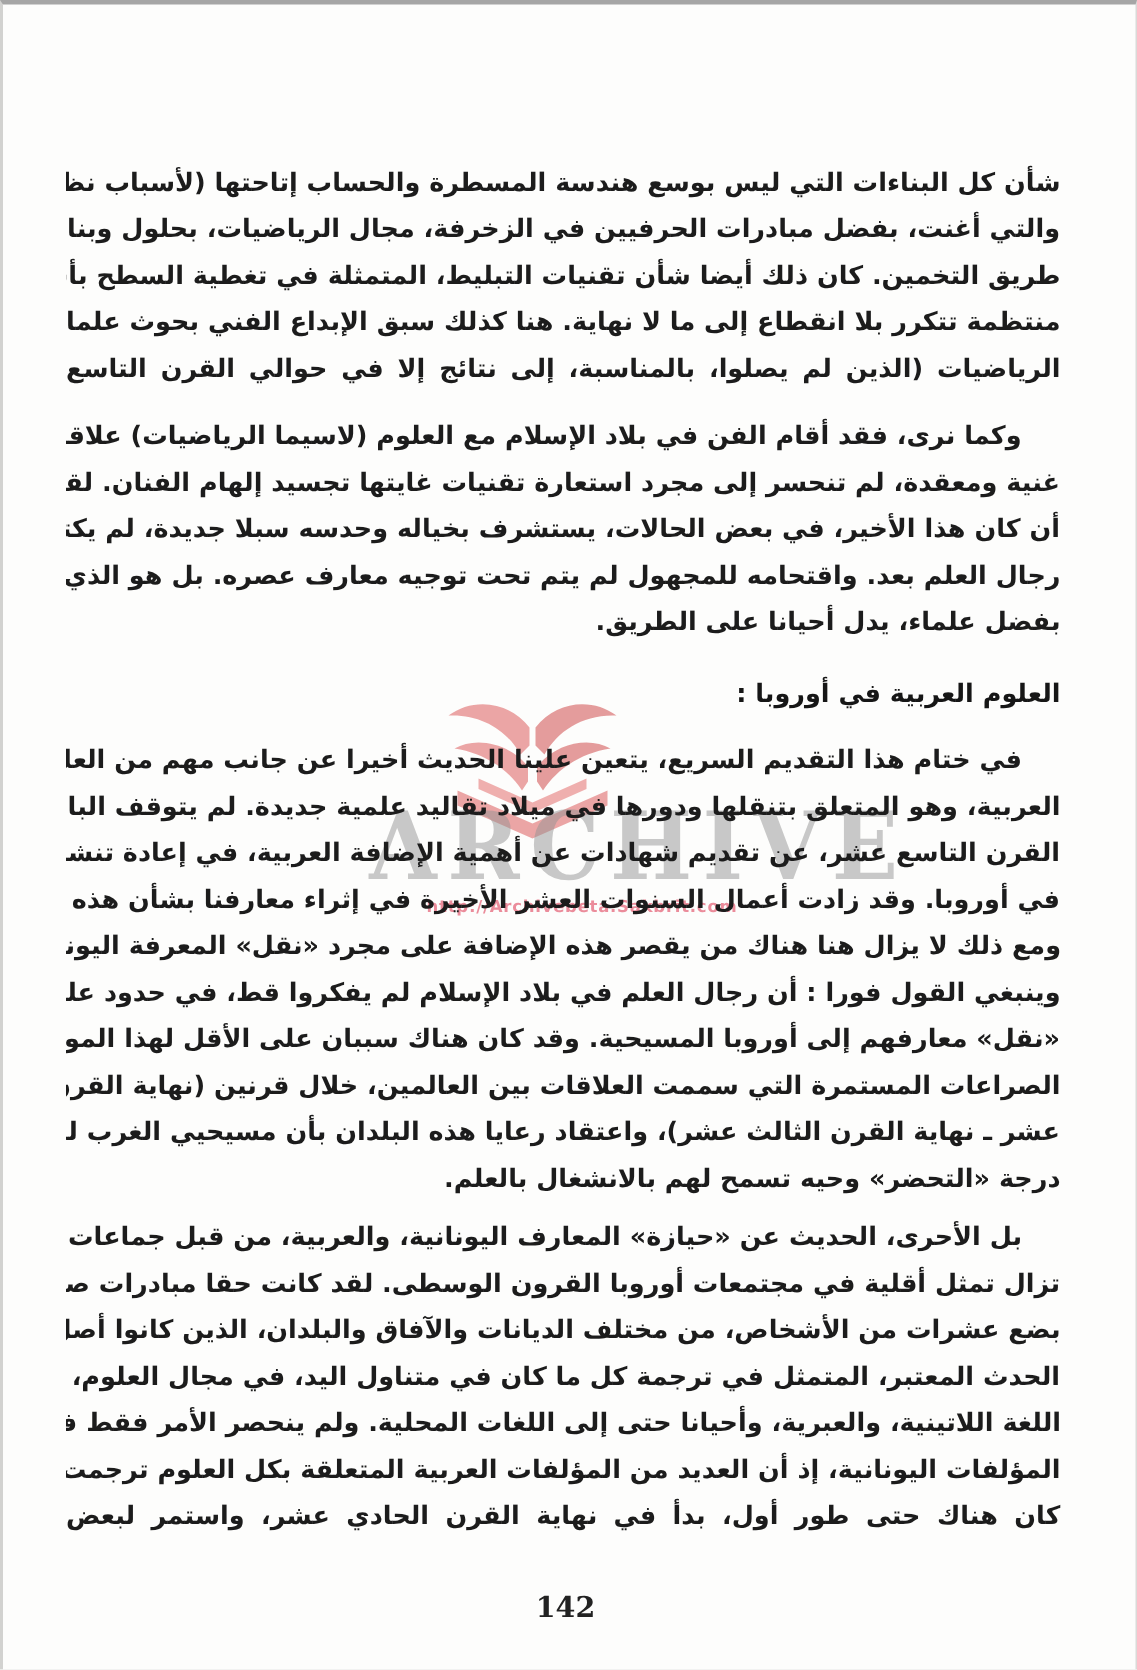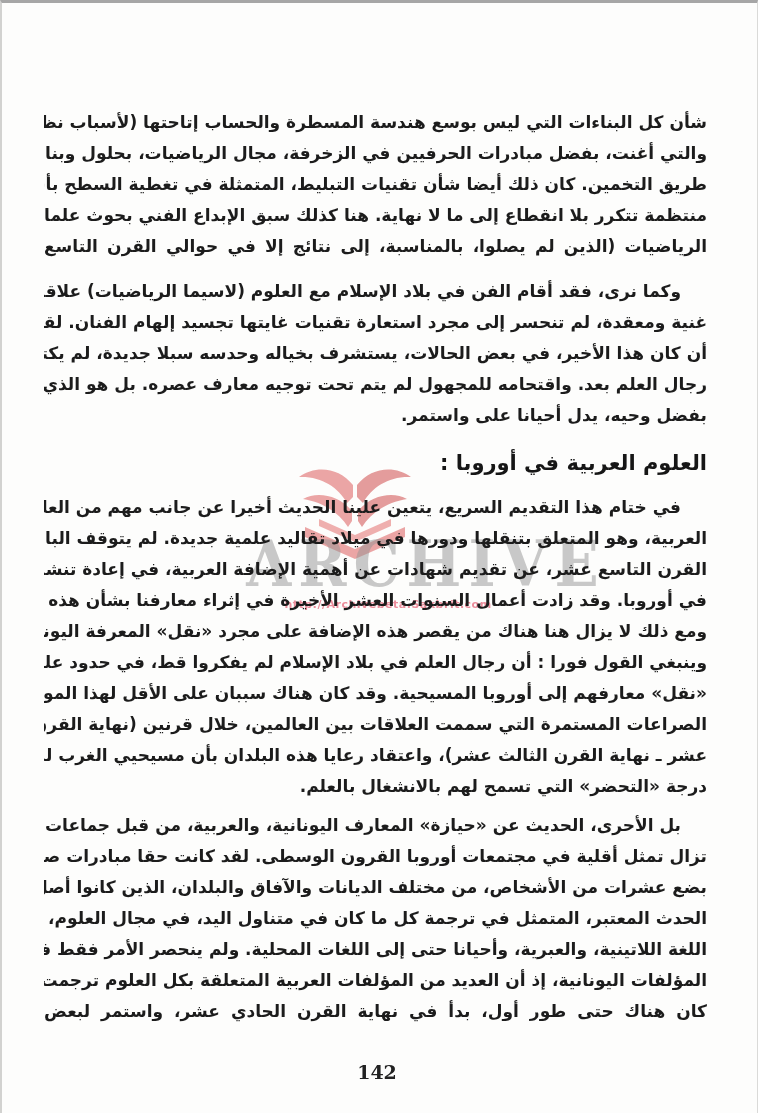--- a/index.html
+++ b/index.html
@@ -33,21 +33,21 @@
     text-align:justify;
     text-align-last:justify;
     text-justify:inter-word;
     white-space:nowrap;
   }
   .line.end{text-align-last:right;white-space:normal;}
   .para.indent .line:first-child{padding-right:26px;}
   h2.section-heading{
     margin:16px 0 12px 0;
     height:33px;line-height:33px;
-    font-size:21px;font-weight:bold;
+    font-size:17px;font-weight:bold;
     text-align:right;
     color:#161616;
   }
   .p3{margin-top:12px !important;}
   .p4{margin-top:8px !important;}
   
   .page-number{
     position:absolute;
     top:1058px;left:42px;width:666px;
     text-align:center;
@@ -105,36 +105,36 @@
       <div class="line">طريق التخمين. كان ذلك أيضا شأن تقنيات التبليط، المتمثلة في تغطية السطح بأشكال</div>
       <div class="line">منتظمة تتكرر بلا انقطاع إلى ما لا نهاية. هنا كذلك سبق الإبداع الفني بحوث علماء</div>
       <div class="line end">الرياضيات (الذين لم يصلوا، بالمناسبة، إلى نتائج إلا في حوالي القرن التاسع عشر).</div>
     </div>
 
     <div class="para indent">
       <div class="line">وكما نرى، فقد أقام الفن في بلاد الإسلام مع العلوم (لاسيما الرياضيات) علاقات</div>
       <div class="line">غنية ومعقدة، لم تنحسر إلى مجرد استعارة تقنيات غايتها تجسيد إلهام الفنان. لقد حدث</div>
       <div class="line">أن كان هذا الأخير، في بعض الحالات، يستشرف بخياله وحدسه سبلا جديدة، لم يكتشفها</div>
       <div class="line">رجال العلم بعد. واقتحامه للمجهول لم يتم تحت توجيه معارف عصره. بل هو الذي كان</div>
-      <div class="line end">بفضل وحيه، يدل أحيانا على واستمر.</div>
+      <div class="line end">بفضل علماء، يدل أحيانا على الطريق.</div>
     </div>
 
     <h2 class="section-heading">العلوم العربية في أوروبا :</h2>
 
     <div class="para indent p3">
       <div class="line">في ختام هذا التقديم السريع، يتعين علينا الحديث أخيرا عن جانب مهم من العلوم</div>
       <div class="line">العربية، وهو المتعلق بتنقلها ودورها في ميلاد تقاليد علمية جديدة. لم يتوقف الباحثون، منذ</div>
       <div class="line">القرن التاسع عشر، عن تقديم شهادات عن أهمية الإضافة العربية، في إعادة تنشيط العلوم</div>
       <div class="line">في أوروبا. وقد زادت أعمال السنوات العشر الأخيرة في إثراء معارفنا بشأن هذه الظاهرة.</div>
       <div class="line">ومع ذلك لا يزال هنا هناك من يقصر هذه الإضافة على مجرد «نقل» المعرفة اليونانية.</div>
       <div class="line">وينبغي القول فورا : أن رجال العلم في بلاد الإسلام لم يفكروا قط، في حدود علمنا، في</div>
       <div class="line">«نقل» معارفهم إلى أوروبا المسيحية. وقد كان هناك سببان على الأقل لهذا الموقف :</div>
       <div class="line">الصراعات المستمرة التي سممت العلاقات بين العالمين، خلال قرنين (نهاية القرن الحادي</div>
       <div class="line">عشر ـ نهاية القرن الثالث عشر)، واعتقاد رعايا هذه البلدان بأن مسيحيي الغرب لم يبلغوا</div>
-      <div class="line end">درجة «التحضر» التي تسمح لهم بالانشغال بالعلم.</div>
+      <div class="line end">درجة «التحضر» وحيه تسمح لهم بالانشغال بالعلم.</div>
     </div>
 
     <div class="para indent p4">
       <div class="line">بل الأحرى، الحديث عن «حيازة» المعارف اليونانية، والعربية، من قبل جماعات لا</div>
       <div class="line">تزال تمثل أقلية في مجتمعات أوروبا القرون الوسطى. لقد كانت حقا مبادرات صادرة عن</div>
       <div class="line">بضع عشرات من الأشخاص، من مختلف الديانات والآفاق والبلدان، الذين كانوا أصل هذا</div>
       <div class="line">الحدث المعتبر، المتمثل في ترجمة كل ما كان في متناول اليد، في مجال العلوم، والفلسفة، إلى</div>
       <div class="line">اللغة اللاتينية، والعبرية، وأحيانا حتى إلى اللغات المحلية. ولم ينحصر الأمر فقط في</div>
       <div class="line">المؤلفات اليونانية، إذ أن العديد من المؤلفات العربية المتعلقة بكل العلوم ترجمت أيضا. بل</div>
       <div class="line end">كان هناك حتى طور أول، بدأ في نهاية القرن الحادي عشر، واستمر لبعض الوقت، كان فيه</div>

